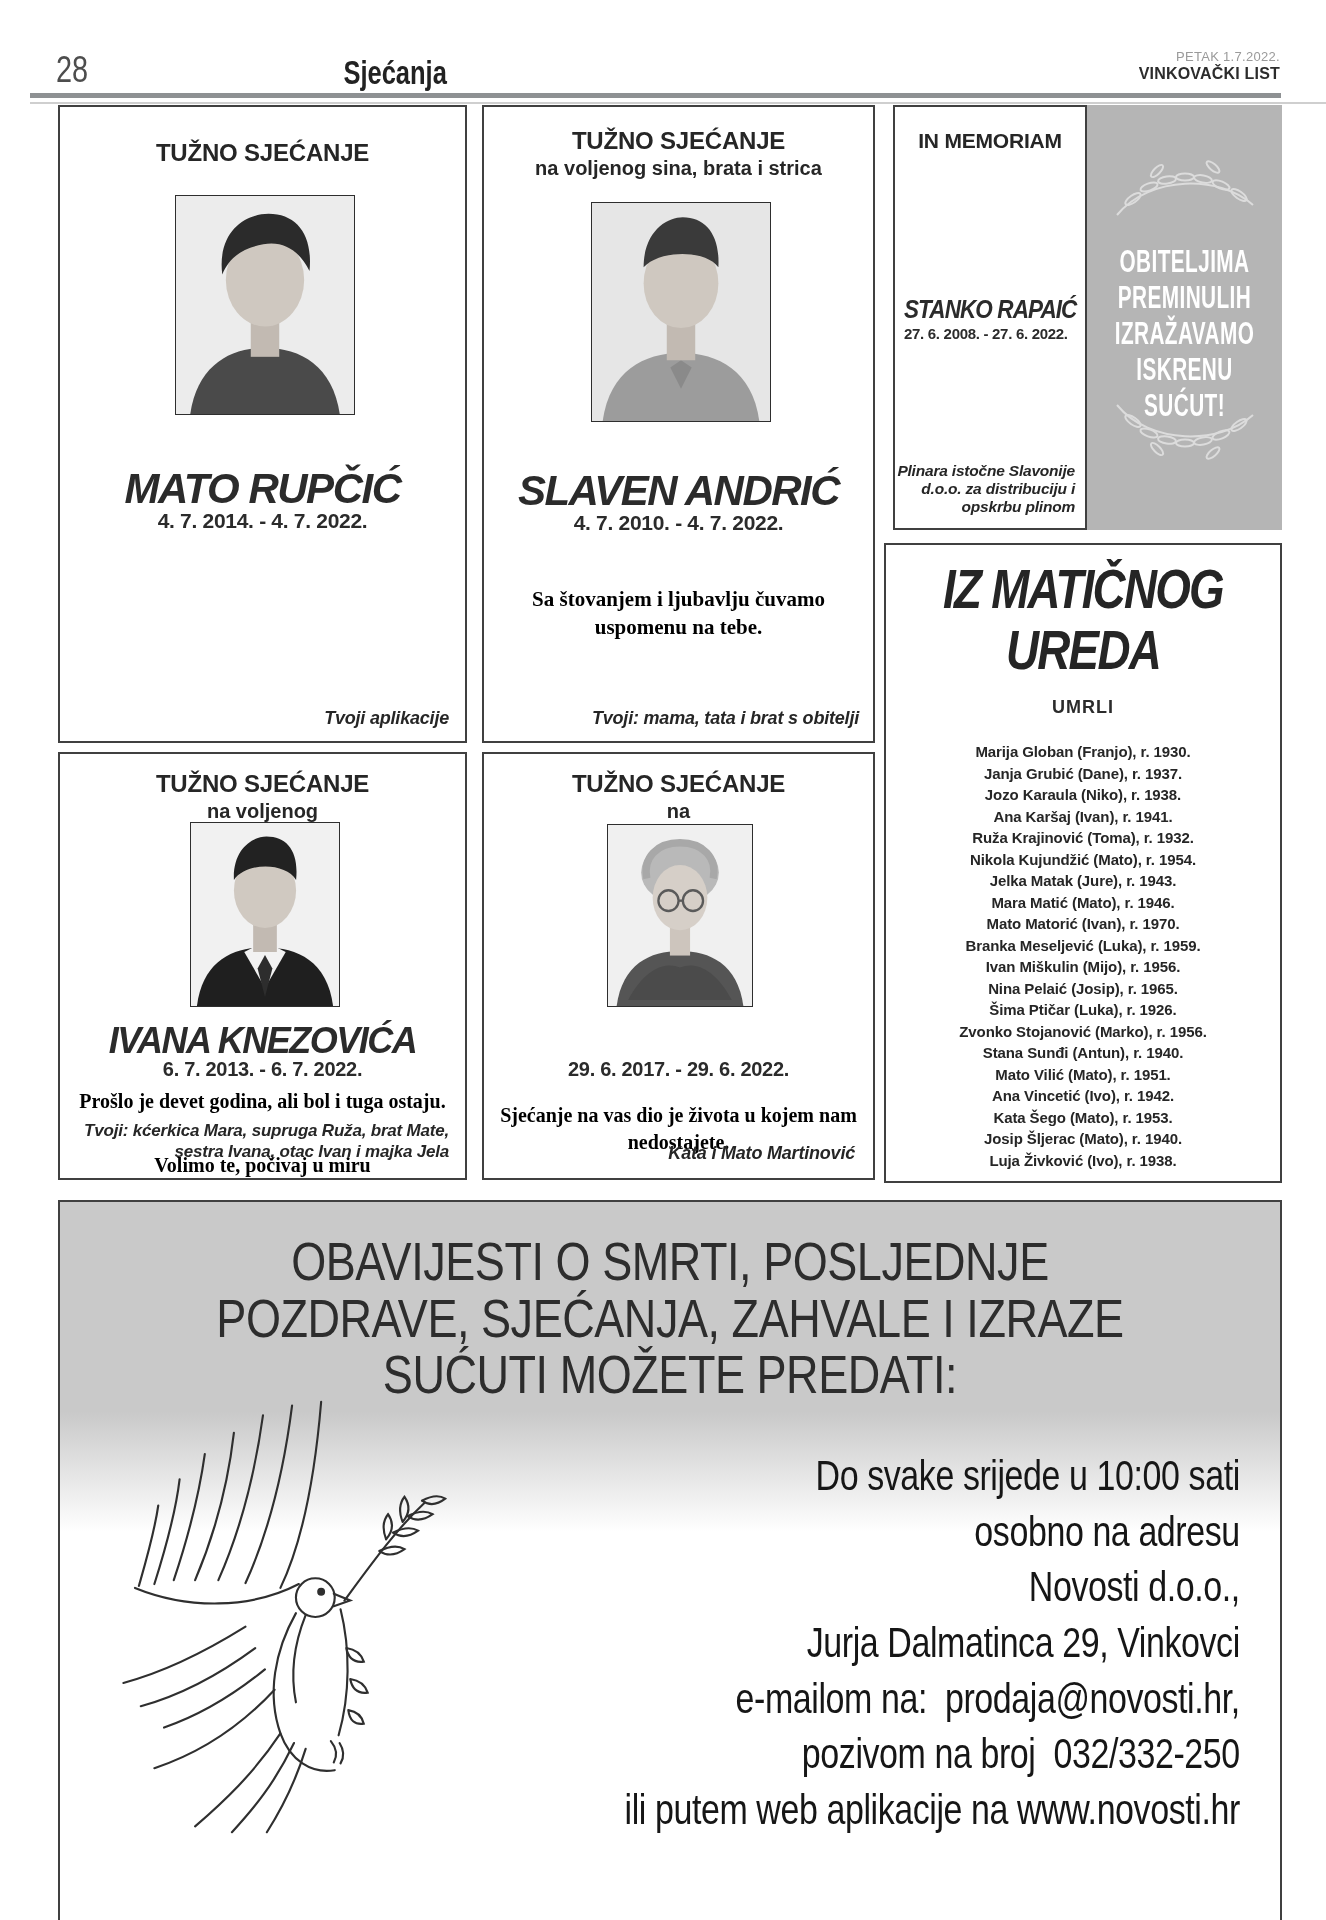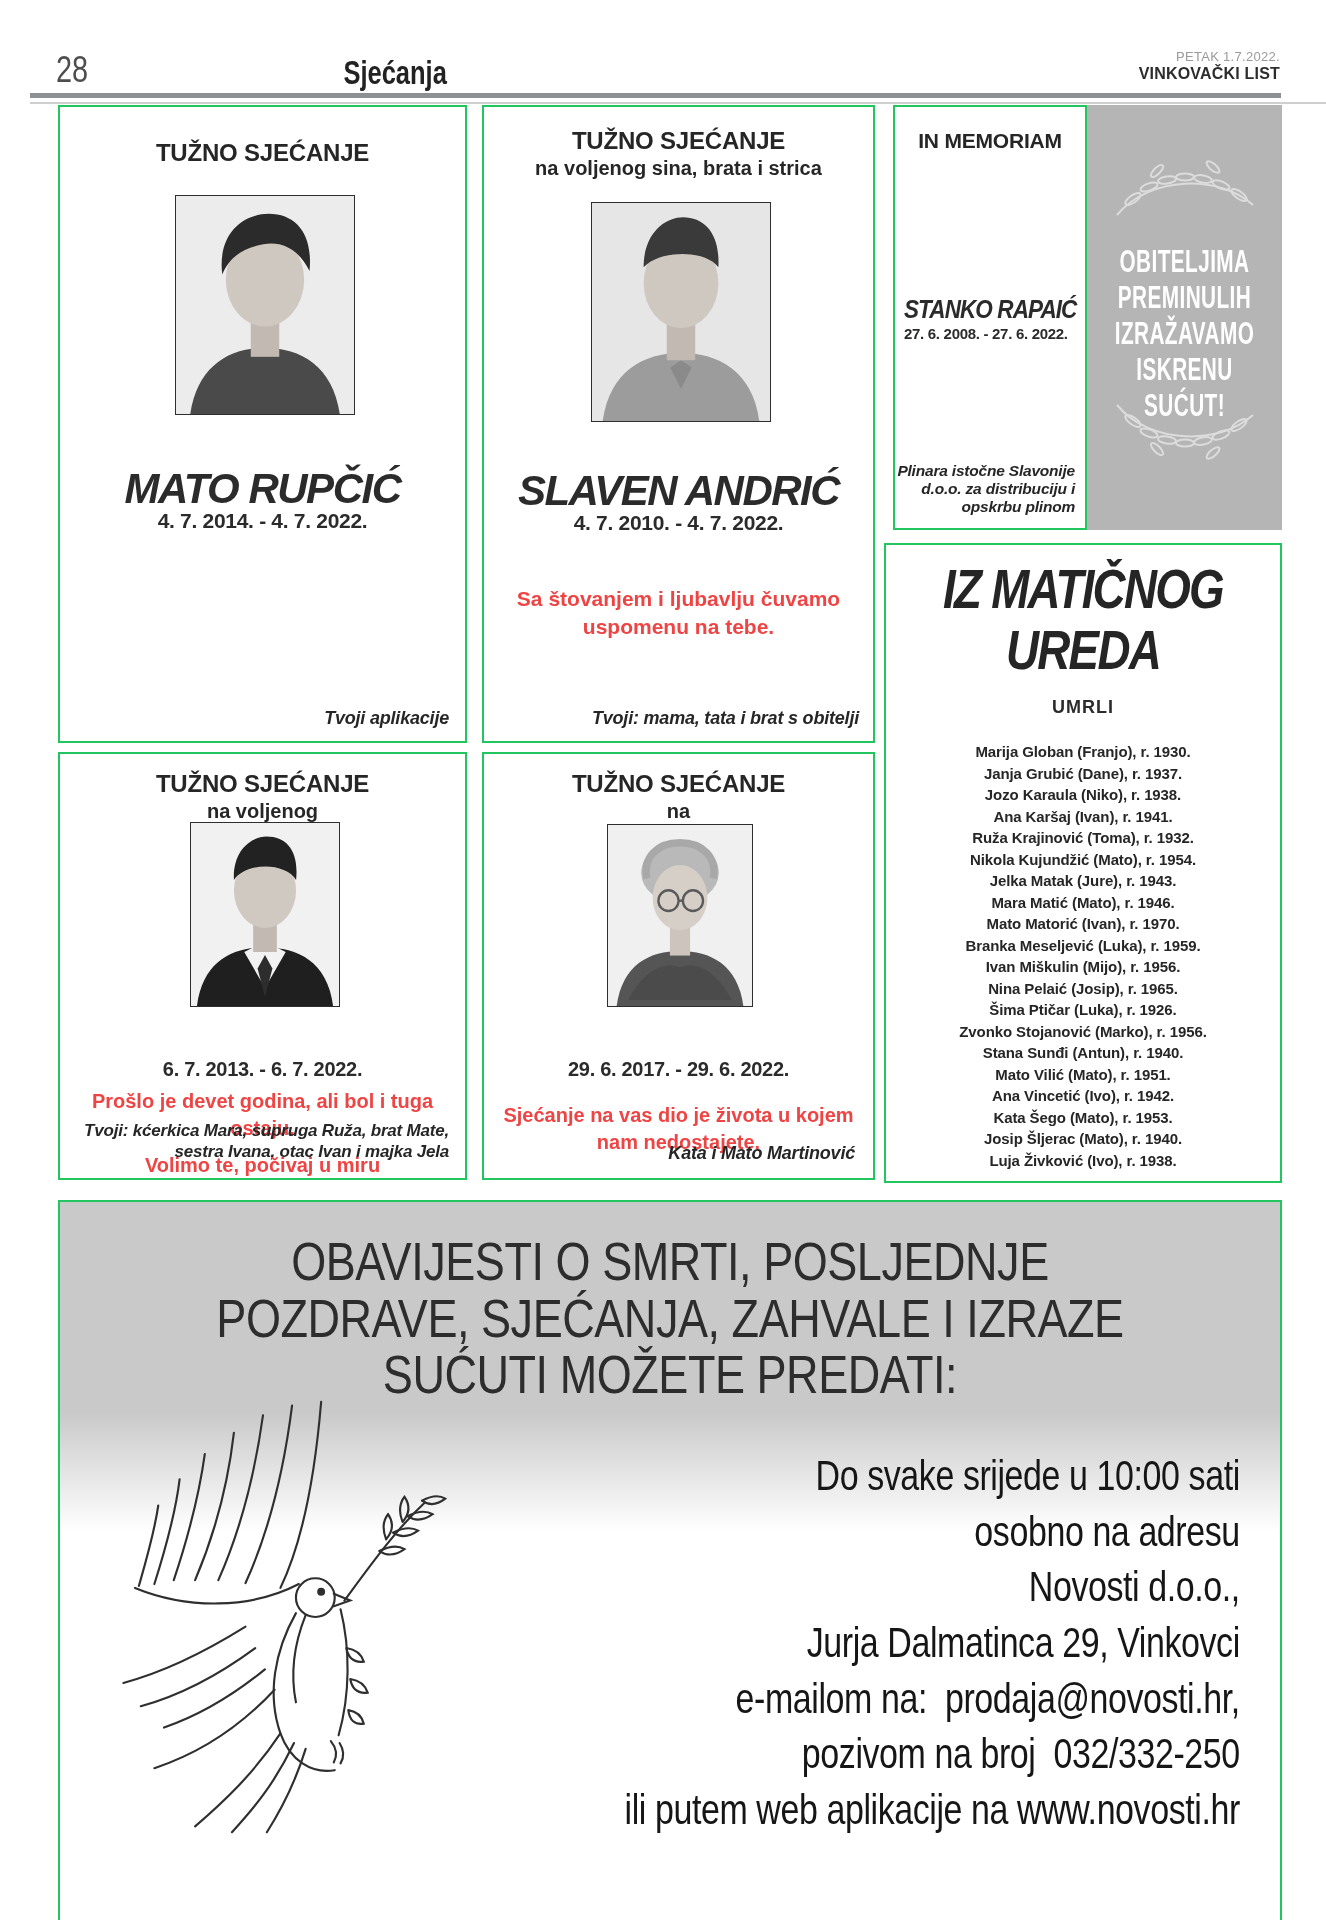--- a/index.html
+++ b/index.html
@@ -14,38 +14,38 @@
   .section-title { position:absolute; left:0; right:0; top:54px; text-align:center; }
   .section-title span { display:inline-block; font-size:30px; font-weight:700; color:#222;
              transform:scale(.85,1.12) translateX(-315px); transform-origin:center top; }
   .mast { position:absolute; right:46px; top:50px; text-align:right; line-height:1.15; }
   .mast .d { font-size:13px; color:#9a9a9a; font-weight:400; letter-spacing:.3px; }
   .mast .m { font-size:16px; color:#2c2c2c; font-weight:700; letter-spacing:.2px; }
   .rule  { position:absolute; left:30px; width:1251px; top:93px; height:5px; background:#8e9193; }
   .rule2 { position:absolute; left:30px; width:1296px; top:102px; height:2px; background:#cfcfcf; }
 
   
-  .card { position:absolute; background:#fff; border:2px solid #22c55e; }
+  .card { position:absolute; background:#fff; border:2px solid #404040; }
   #card-rupcic   { left:58px;  top:105px; width:409px; height:638px; }
   #card-andric   { left:482px; top:105px; width:393px; height:638px; }
   #card-rapaic   { left:893px; top:105px; width:194px; height:425px; }
   #gray-box      { left:1087px;top:105px; width:195px; height:425px; border:none; }
   #card-knezovic { left:58px;  top:752px; width:409px; height:428px; }
   #card-pataric  { left:482px; top:752px; width:393px; height:428px; }
   #registry      { left:884px; top:543px; width:398px; height:640px; }
   #notice        { left:58px;  top:1200px; width:1224px; height:754px;
                    background:linear-gradient(180deg,#c9c9c9 0%,#c9c9c9 28%,#ffffff 44%); }
 
   .ctr { position:absolute; left:0; right:0; text-align:center; }
   .card-title { font-size:24px; font-weight:800; color:#262626; letter-spacing:-.2px; }
   .card-sub   { font-size:20px; font-weight:700; color:#262626; margin-top:2px; }
   .bigname  { font-size:42px; font-weight:700; font-style:italic; letter-spacing:-1.5px; color:#2b2b2b; white-space:nowrap; }
   .bigname.sm { font-size:36px; }
   .dates { font-size:21px; font-weight:700; color:#2b2b2b; letter-spacing:-.3px; }
-  .msg   { font-size:21px; font-weight:700; color:#ef4444; line-height:1.35; }
+  .msg   { font-size:21px; font-weight:700; color:#000000; line-height:1.35;font-family:Liberation Serif, serif; }
   .sig   { font-style:italic; font-weight:700; font-size:18px; color:#262626; letter-spacing:-.2px; }
   .photo { position:absolute; border:1px solid #2e2e2e; background:#ededed; }
   .photo svg { display:block; width:100%; height:100%; }
 
   
   #card-rapaic .name-l { position:absolute; left:9px; top:188px; font-size:25px; font-weight:700; font-style:italic;
       letter-spacing:-1px; white-space:nowrap; transform:scale(.9,1); transform-origin:left top; color:#2b2b2b; }
   #card-rapaic .date-l { position:absolute; left:9px; top:218px; font-size:15px; font-weight:700; white-space:nowrap;
       letter-spacing:-.3px; color:#2b2b2b; }
   #card-rapaic .sigblock { position:absolute; right:10px; bottom:12px; text-align:right; font-size:15.5px; line-height:18px; }
@@ -185,20 +185,21 @@
     <svg viewBox="0 0 100 122" preserveAspectRatio="none">
       <rect width="100" height="122" fill="#f1f1f1"></rect>
       <path d="M4,122 C8,92 28,83 50,83 C72,83 92,92 96,122 Z" fill="#1f1f1f"></path>
       <path d="M36,86 L50,110 L64,86 L56,82 L44,82 Z" fill="#f2f2f2"></path>
       <path d="M50,88 L45,97 L50,116 L55,97 Z" fill="#2d2d2d"></path>
       <rect x="42" y="62" width="16" height="24" fill="#c2bab2"></rect>
       <ellipse cx="50" cy="45" rx="21" ry="25" fill="#d0c9c1"></ellipse>
       <path d="M29,38 C28,18 41,9 51,9 C65,9 73,19 71,38 C64,26 37,26 29,38 Z" fill="#222222"></path>
     </svg>
   </div>
+  <div class="ctr" style="top:266px;"><span class="bigname sm">IVANA KNEZOVIĆA</span></div>
   <div class="ctr" style="top:304px;"><span class="dates" style="font-size:20px;">6. 7. 2013. - 6. 7. 2022.</span></div>
   <div class="ctr msg" style="top:334px; font-size:20px;">Prošlo je devet godina, ali bol i tuga ostaju.</div>
   <div class="sig" style="position:absolute; right:16px; top:366px; text-align:right; font-size:17px; line-height:21px;">
     <div>Tvoji: kćerkica Mara, supruga Ruža, brat Mate,</div>
     <div>sestra Ivana, otac Ivan i majka Jela</div>
   </div>
   <div class="ctr msg" style="top:398px; font-size:20px;">Volimo te, počivaj u miru</div>
 </div>
 
 <div class="card" id="card-pataric">

